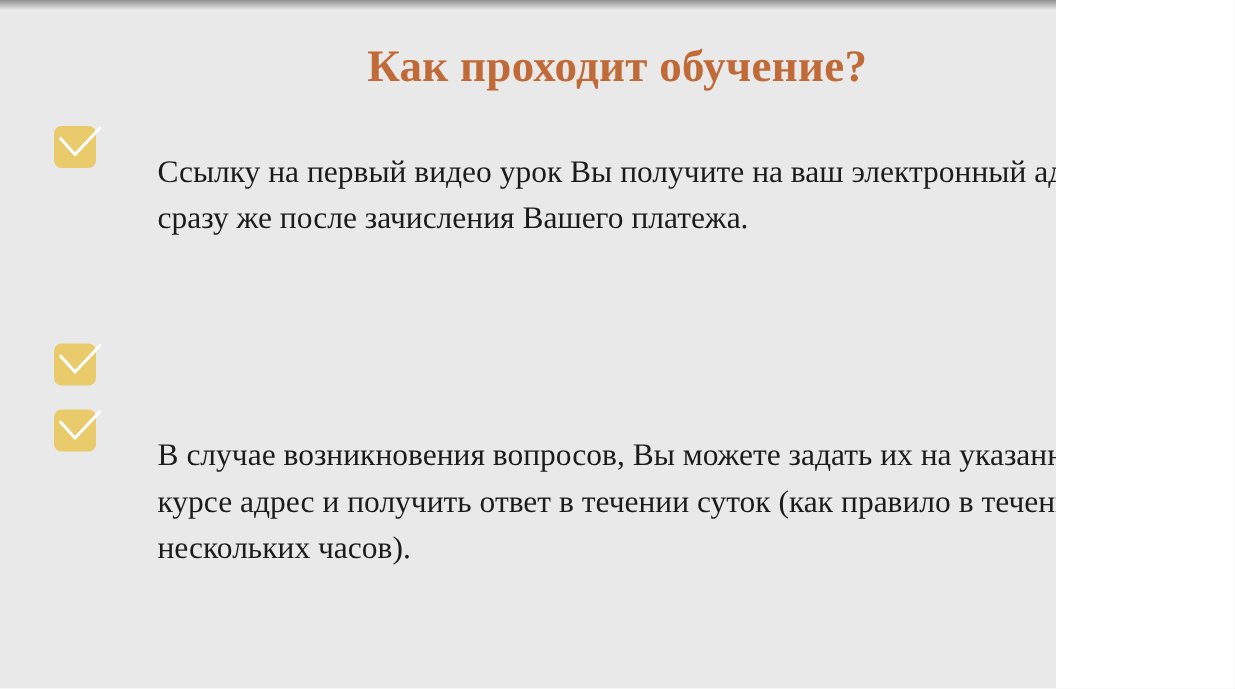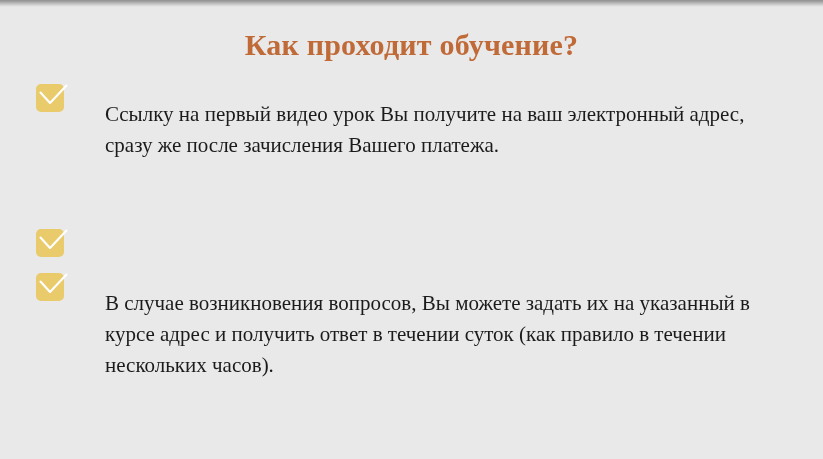--- a/index.html
+++ b/index.html
@@ -4,21 +4,21 @@
 <title>Slide</title>
 <style>
   html, body {
     margin: 0;
     padding: 0;
     background: #ffffff;
   }
 
   #slide {
     position: relative;
-    width: 823px;
+    width: 704px;
     height: 459px;
     background: #e9e9e9;
     overflow: hidden;
     font-family: "Liberation Serif", "DejaVu Serif", serif;
     -webkit-font-smoothing: antialiased;
   }
 
   
   #top-band {
     position: absolute;

